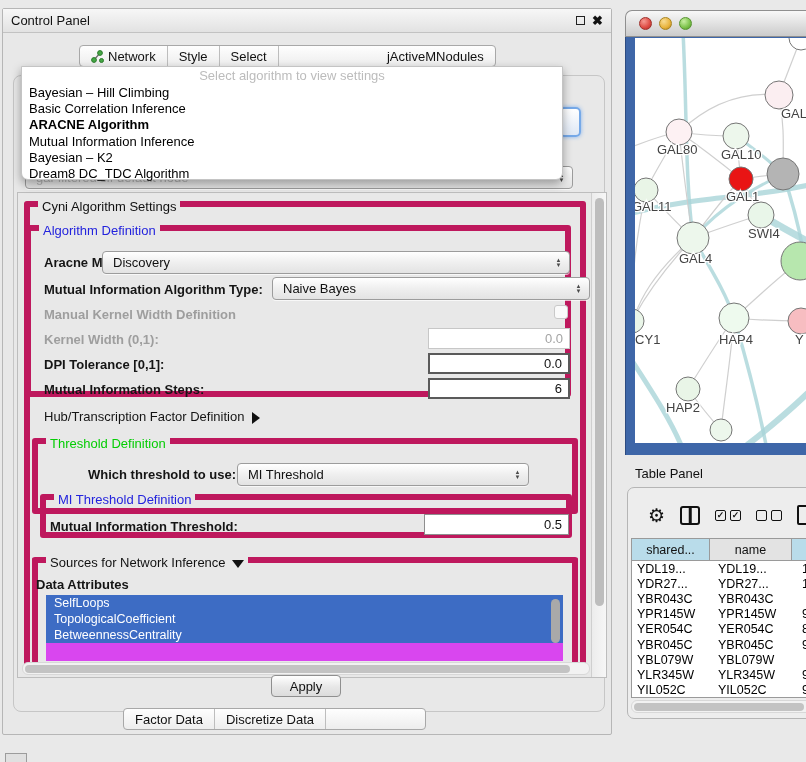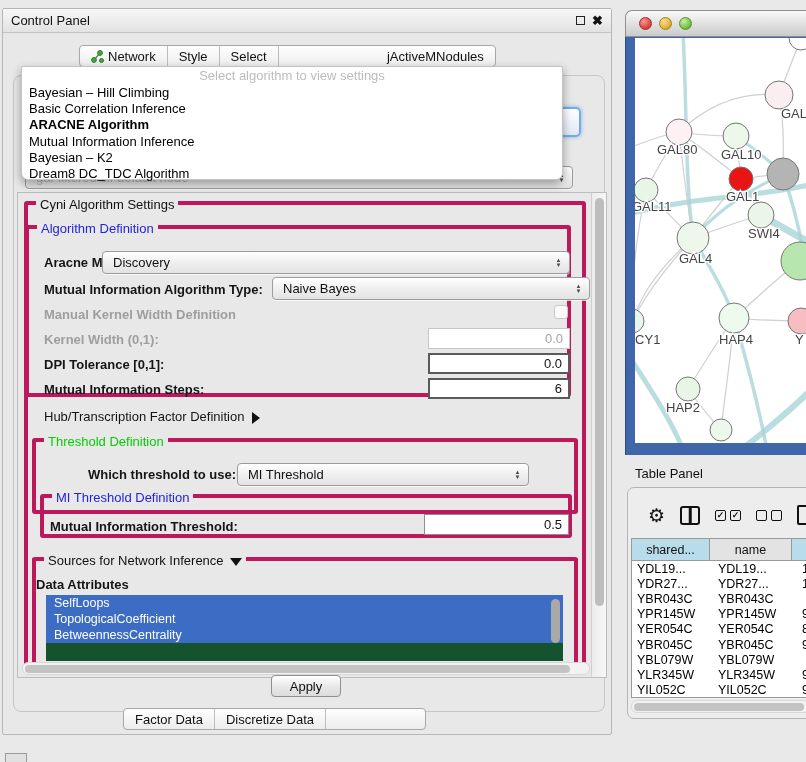--- a/index.html
+++ b/index.html
@@ -42,38 +42,38 @@
   
   .field { position:absolute; height:21px; background:#fff; font-size:13px; color:#111;
     display:flex; align-items:center; justify-content:flex-end; padding:0 6px; }
   .field.strong { border:2px solid #5a5a5a; }
   .field.normal { border:1px solid #8e8e8e; }
   .field.dim { border:1px solid #c7c7c7; color:#a4a4a4; }
 
   .lbl { position:absolute; font-size:13px; font-weight:bold; color:#151515; white-space:nowrap; }
   .lbl.dim { color:#9e9e9e; }
 
-  .group { position:absolute; border:4px solid #be185d; border-radius:3px; }
+  .group { position:absolute; border:6px solid #be185d; border-radius:3px; }
   .legend { position:absolute; top:-8px; left:8px; background:#e8e8e8; padding:0 4px;
     font-size:13px; color:#111; white-space:nowrap; }
   .legend.blue { color:#2323dd; }
   .legend.green { color:#04cd04; }
 
   .checkbox { position:absolute; width:14px; height:14px; border:1px solid #c9c9c9;
     border-radius:3px; background:#fafafa; }
 
   .tri-right { display:inline-block; width:0; height:0; border-left:8px solid #111;
     border-top:6px solid transparent; border-bottom:6px solid transparent; margin-left:8px;
     vertical-align:middle; }
   .tri-down { display:inline-block; width:0; height:0; border-top:8px solid #111;
     border-left:6px solid transparent; border-right:6px solid transparent; margin-left:6px;
     vertical-align:middle; }
 
   
-  .attr-list { position:absolute; background:#14532d; overflow:hidden; }
+  .attr-list { position:absolute; background:#d946ef; overflow:hidden; }
   .attr-list .row { height:16px; line-height:16px; font-size:12.5px; color:#fff;
     padding-left:8px; }
   .attr-vscroll { position:absolute; width:9px; border-radius:5px; background:#a9a9a9; }
 
   
   .vtrack { position:absolute; background:linear-gradient(to right,#ececec,#f7f7f7);
     border-left:1px solid #cfcfcf; }
   .vthumb { position:absolute; background:#bdbdbd; border-radius:5px; }
   .htrack { position:absolute; background:#f2f2f2; border:1px solid #d8d8d8; border-radius:6px; }
   .hthumb { position:absolute; background:#c3c3c3; border-radius:5px; }

